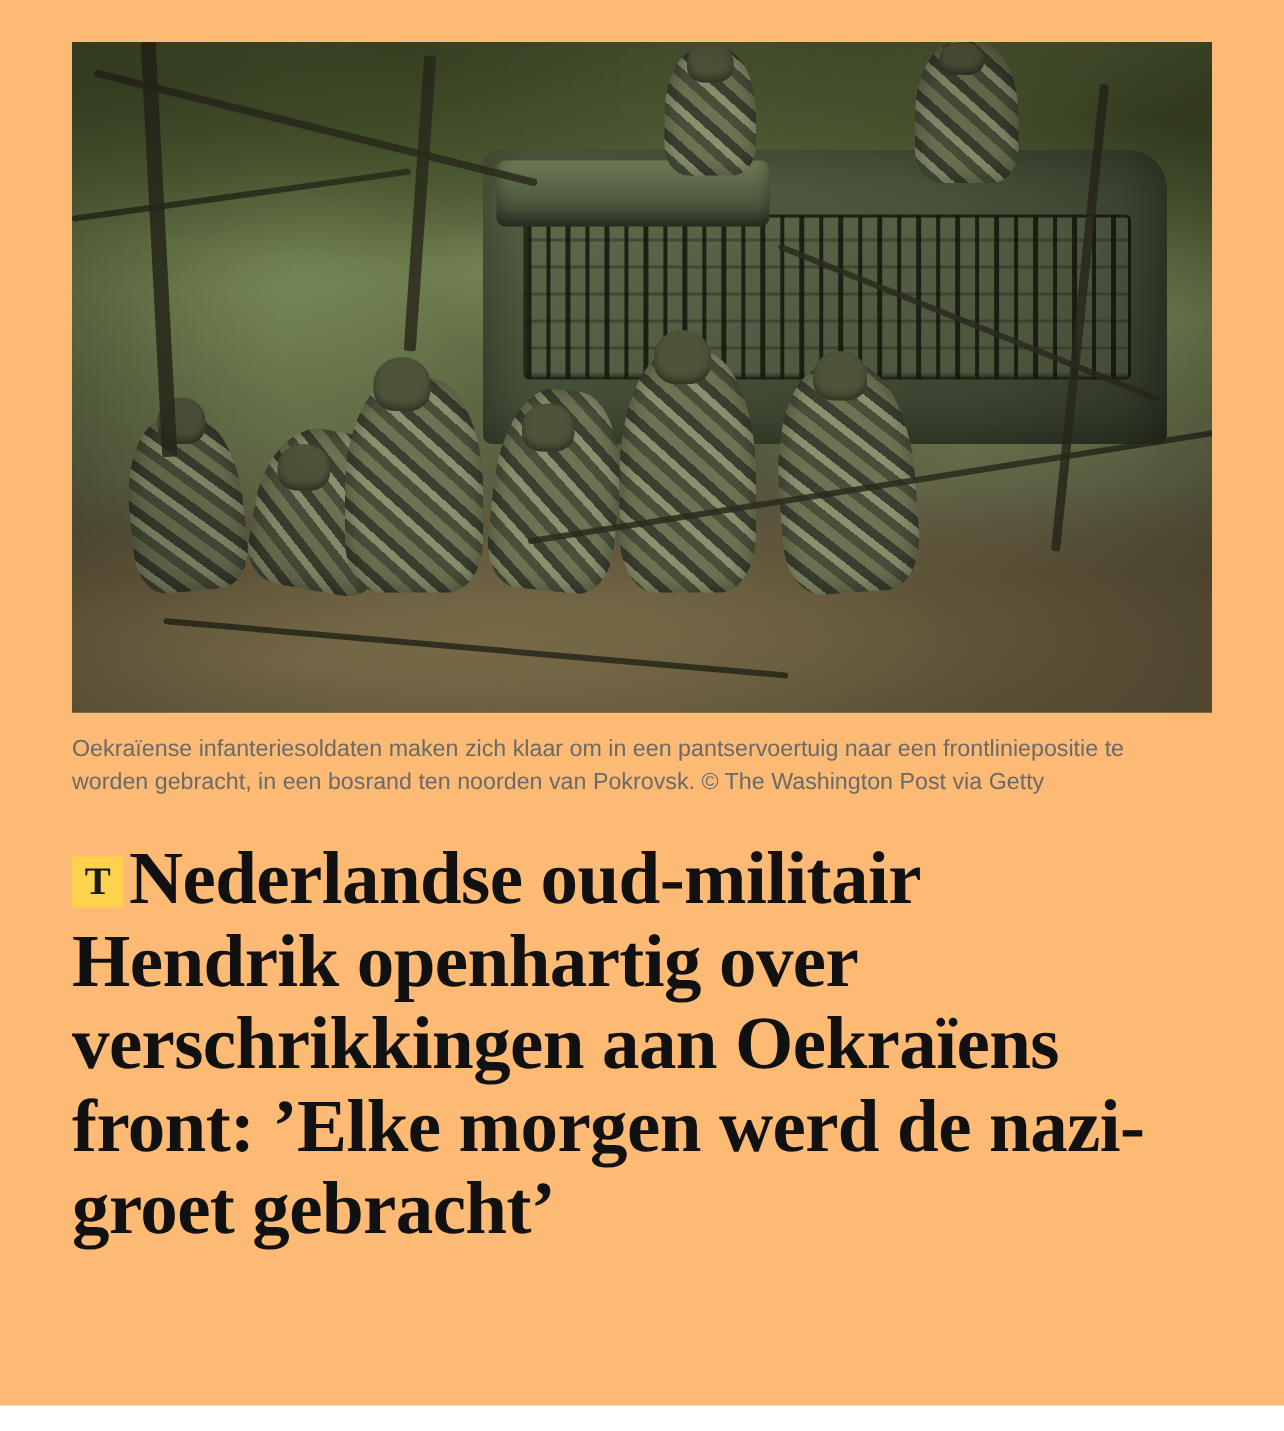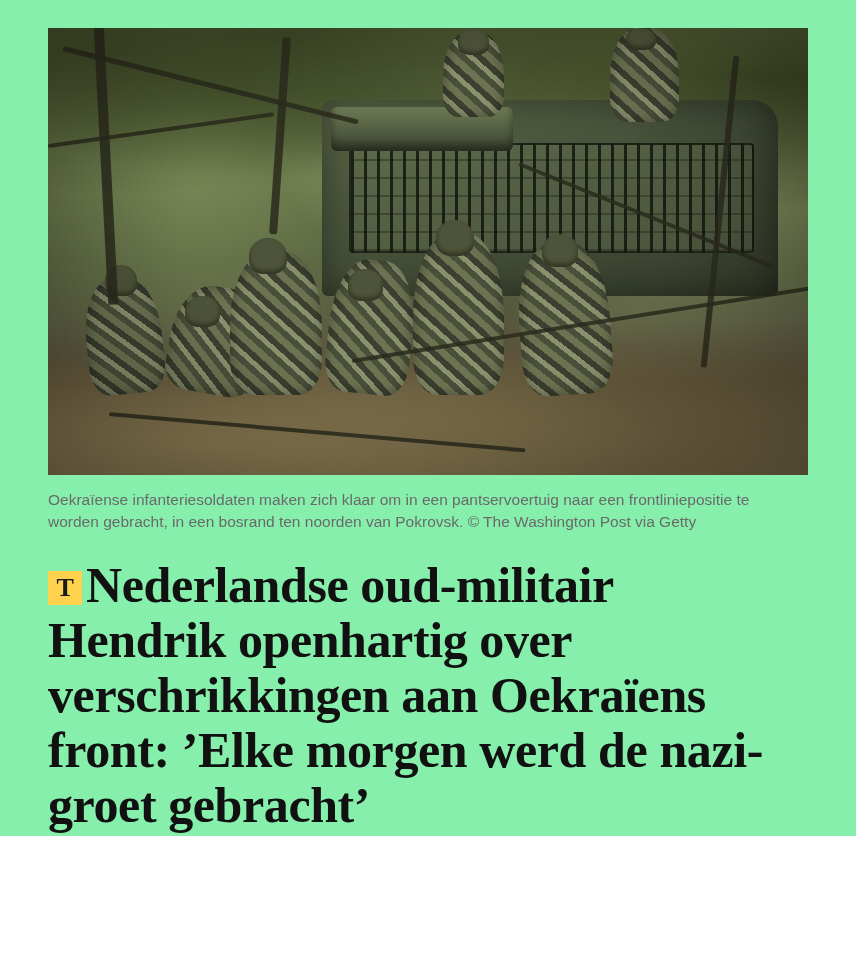--- a/index.html
+++ b/index.html
@@ -10,22 +10,22 @@
   body {
     width: 856px;
     height: 954px;
     overflow: hidden;
     font-family: "Liberation Sans", sans-serif;
     -webkit-font-smoothing: antialiased;
   }
   .page {
     position: relative;
     width: 856px;
-    height: 836px;
-    background: #86efac;
+    height: 937px;
+    background: #fdba74;
   }
   .article {
     position: absolute;
     left: 48px;
     top: 28px;
     width: 760px;
   }
 
   
   .photo-wrap {

